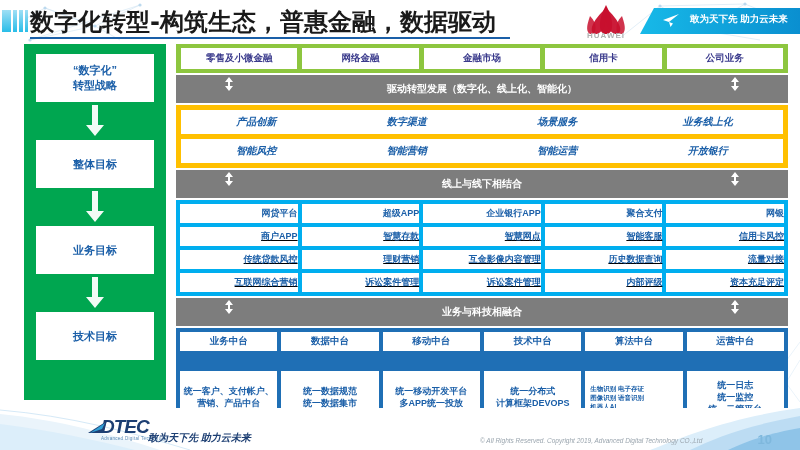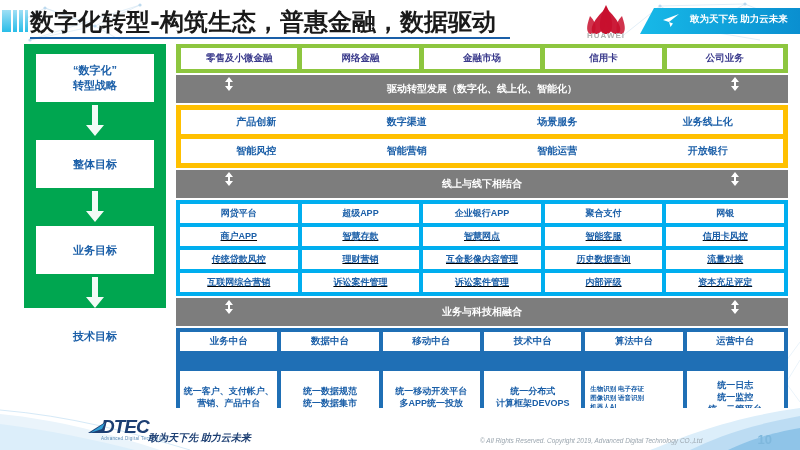--- a/index.html
+++ b/index.html
@@ -55,21 +55,21 @@
     position:absolute; left:690px; top:13px; width:110px;
     font-size:9.5px; color:#ffffff; font-weight:bold; white-space:nowrap;
   }
   .ribbon-arrow { position:absolute; left:662px; top:13px; }
 
   
   .stage { position:absolute; left:0; top:42px; width:800px; height:366px; z-index:2; }
 
   
   .leftcol {
-    position:absolute; left:24px; top:2px; width:142px; height:264px;
+    position:absolute; left:24px; top:2px; width:142px; height:356px;
     background:#00a650; padding:10px 12px;
   }
   .lc-box {
     width:118px; background:#ffffff; color:#1b5fa8;
     font-size:11px; font-weight:bold; text-align:center;
     display:flex; align-items:center; justify-content:center;
     line-height:15px; height:48px;
   }
   .lc-arrow {
     width:118px; height:38px; display:flex; align-items:center; justify-content:center;
@@ -93,32 +93,32 @@
     display:flex; align-items:center; justify-content:center; margin-top:2px;
   }
   .graybar .gb-label {
     font-size:10px; color:#ffffff; font-weight:bold; white-space:nowrap;
   }
   .gb-arrow { position:absolute; top:2px; }
   .gb-arrow.l { left:48px; }
   .gb-arrow.r { right:48px; }
 
   .orangeblock { background:#ffc000; padding:5px; margin-top:2px; }
-  .orangeblock .row { display:flex; gap:0; }
+  .orangeblock .row { display:flex; gap:0;font-style:italic; }
   .orangeblock .row + .row { margin-top:5px; }
   .orangeblock .cell {
     flex:1; background:#ffffff; text-align:center;
     font-size:10px; color:#1b5fa8; font-weight:bold; padding:5px 0; white-space:nowrap;
   }
 
   .blueblock { background:#00aeef; padding:4px; margin-top:2px; }
   .blueblock .row { display:flex; gap:4px; }
   .blueblock .row + .row { margin-top:4px;text-decoration:underline; }
   .blueblock .cell {
-    flex:1; background:#ffffff; text-align:center;
+    flex:1; background:#ffffff; text-align:right;
     font-size:9px; color:#1b5fa8; font-weight:bold; padding:3px 0; white-space:nowrap;
   }
 
   .darkblock { background:#1f6fb5; padding:4px; margin-top:2px; }
   .darkblock .drow { display:flex; gap:4px; }
   .darkblock .dcol { flex:1; display:flex; flex-direction:column; gap:20px; }
   .darkblock .dhead {
     background:#ffffff; text-align:center; font-size:9.5px;
     color:#1b5fa8; font-weight:bold; padding:3px 0; white-space:nowrap;
   }

